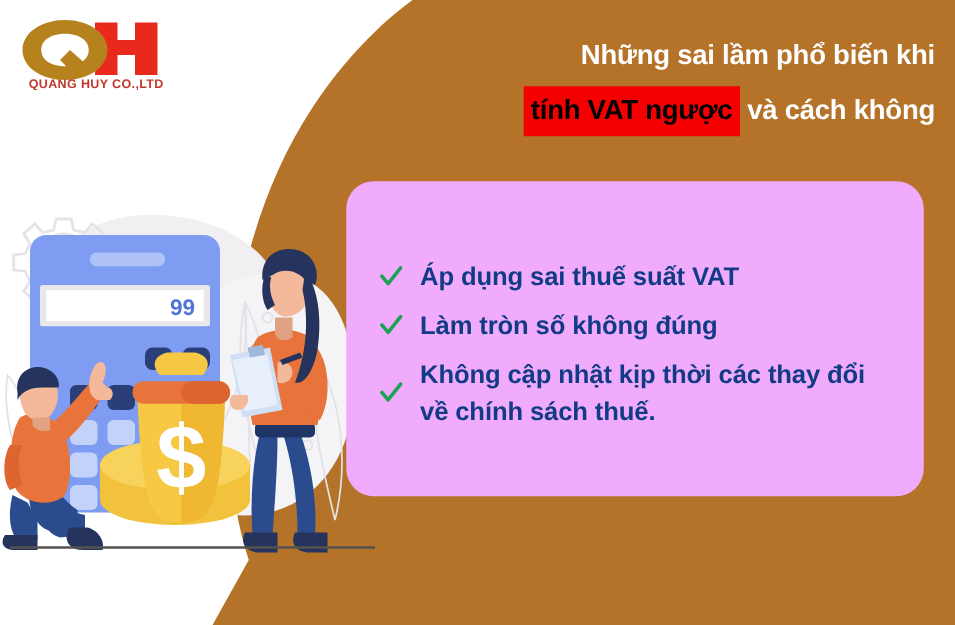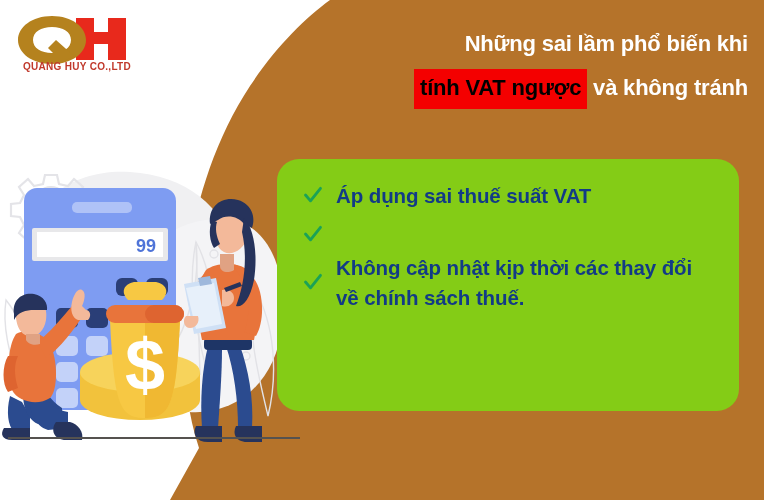--- a/index.html
+++ b/index.html
@@ -60,28 +60,29 @@
     background:#f40000;
     color:#000000;
     padding:3px 6px 5px 6px;
     display:inline-block;
     line-height:32px;
   }
 
   
   #card {
     position:absolute;
-    left:277px; top:159px;
+    left:277px; top:145px;
     width:462px; height:252px;
-    background:#84cc16;
+    background:#f0abfc;
     border-radius:22px;
     z-index:5;
     padding:22px 26px 12px 26px;
     display:flex;
     flex-direction:column;
+    justify-content:center;
     gap:9px;
   }
   .bullet {
     display:flex;
     align-items:flex-start;
     gap:13px;
   }
   .bullet .chk {
     flex:0 0 auto;
     width:20px; height:20px;
@@ -275,36 +276,37 @@
     <g>
       <path d="M40,6 C60,6 74,17 74,30 C74,43 60,54 40,54 C20,54 6,43 6,30 C6,17 20,6 40,6 Z
                M40,17 C29,17 21,22 21,30 C21,38 29,43 40,43 C51,43 59,38 59,30 C59,22 51,17 40,17 Z" fill="#B5821E"></path>
       <path d="M44,30 L62,46 L50,52 L36,38 Z" fill="#B5821E"></path>
     </g>
     <text x="65" y="60" font-family="Liberation Sans, sans-serif" font-size="10" font-weight="bold" fill="#C0392B" text-anchor="middle" letter-spacing="0.3">QUANG HUY CO.,LTD</text>
   </svg>
 
   <div id="title-block">
     <div class="title-line l1">Những sai lầm phổ biến khi</div>
-    <div class="title-line l2"><span class="hl">tính VAT ngược</span> <span>và không tránh</span></div>
+    <div class="title-line l2"><span class="hl">tính VAT ngược</span> <span>và cách không</span></div>
   </div>
 
   <div id="card">
 
     <div class="bullet">
       <svg class="chk" viewBox="0 0 24 24">
         <path d="M3,12 L9,19 L21,4" stroke="#1BA257" stroke-width="3.4" fill="none" stroke-linecap="round" stroke-linejoin="round"></path>
       </svg>
       <div class="btxt">Áp dụng sai thuế suất VAT</div>
     </div>
 
     <div class="bullet">
       <svg class="chk" viewBox="0 0 24 24">
         <path d="M3,12 L9,19 L21,4" stroke="#1BA257" stroke-width="3.4" fill="none" stroke-linecap="round" stroke-linejoin="round"></path>
       </svg>
+      <div class="btxt">Làm tròn số không đúng</div>
     </div>
 
 
     <div class="bullet two-line">
       <svg class="chk" viewBox="0 0 24 24">
         <path d="M3,12 L9,19 L21,4" stroke="#1BA257" stroke-width="3.4" fill="none" stroke-linecap="round" stroke-linejoin="round"></path>
       </svg>
       <div class="btxt">Không cập nhật kịp thời các thay đổi về chính sách thuế.</div>
     </div>
 

